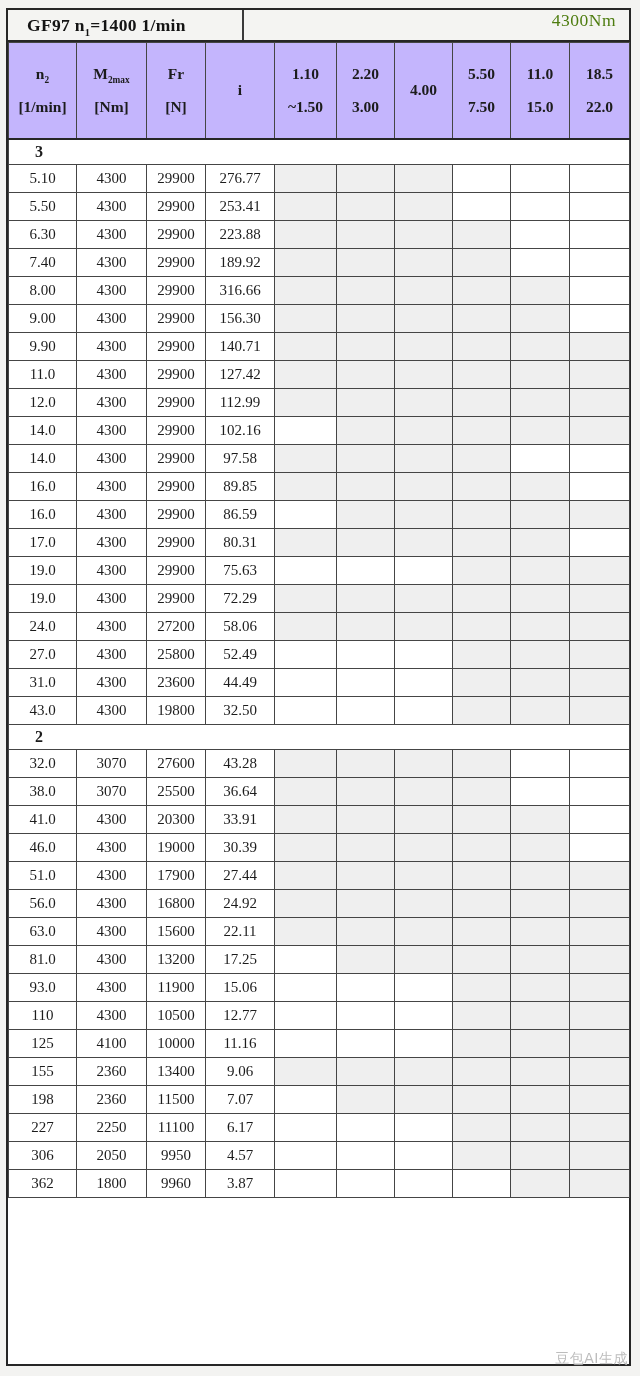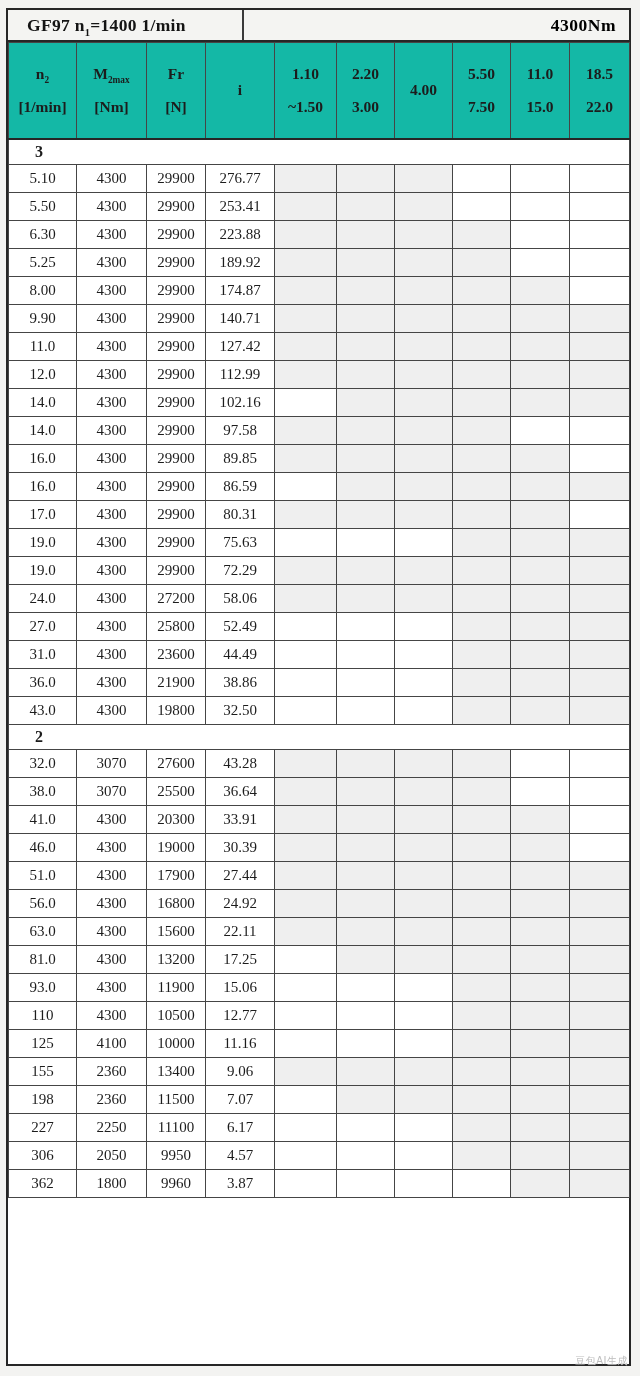--- a/index.html
+++ b/index.html
@@ -16,43 +16,43 @@
     width: 621px; height: 1354px;
     background: #ffffff;
     border: 2px solid #262626;
   }
   
   .title-row {
     display: flex;
     height: 30px;
     background: #f4f4f2;
     border-bottom: 2px solid #262626;
-    align-items: center;
+    align-items: flex-start;
   }
   .title-left {
     width: 236px;
     flex: 0 0 236px;
     border-right: 2px solid #3a3a3a;
     height: 100%;
     display: flex; align-items: center;
     padding-left: 19px;
     box-sizing: border-box;
     font-weight: bold;
     font-size: 17.5px;
     color: #141414;
     letter-spacing: 0.3px;
     white-space: nowrap;
   }
   .title-right {
     flex: 1;
     text-align: right;
     padding-right: 13px;
-    font-weight: bold;
+    font-weight: normal;
     font-size: 17.5px;
-    color: #000000;
+    color: #4d7c0f;
     letter-spacing: 0.5px;
   }
   sub { font-size: 0.60em; line-height: 0; }
   
   table.spec {
     border-collapse: collapse;
     table-layout: fixed;
     width: 621px;
     margin: 0;
   }
@@ -64,39 +64,39 @@
     font-size: 15px;
     padding: 0;
     overflow: hidden;
   }
   tr.hdr td {
     height: 95px;
     font-weight: bold;
     font-size: 15.5px;
     line-height: 2.1;
     border-bottom: 2px solid #262626;
-    background: #14b8a6;
+    background: #c4b5fd;
   }
   .hl:empty { display: none; }
   tr.section-row td {
     height: 24px;
     text-align: left;
     padding-left: 26px;
     font-weight: bold;
     font-size: 16px;
     background: #ffffff;
   }
   tr.data-row td { height: 27px; background: #ffffff; }
   tr.data-row td.shaded { background: #efefef; }
   
   .watermark {
     position: absolute;
     right: 12px; bottom: 8px;
     font-family: "DejaVu Sans", sans-serif;
-    font-size: 10px;
+    font-size: 14px;
     color: #bdbdbd;
     letter-spacing: 0.5px;
     z-index: 5;
     text-shadow: 0 0 1px #ffffff;
   }
 </style>
 </head>
 <body>
 
 <div class="sheet">
@@ -198,36 +198,48 @@
           <td>29900</td>
           <td>223.88</td>
           <td class="shaded"></td>
           <td class="shaded"></td>
           <td class="shaded"></td>
           <td class="shaded"></td>
           <td class=""></td>
           <td class=""></td>
         </tr>
         <tr class="data-row">
-          <td>5.25</td>
+          <td>7.40</td>
           <td>4300</td>
           <td>29900</td>
           <td>189.92</td>
           <td class="shaded"></td>
           <td class="shaded"></td>
           <td class="shaded"></td>
           <td class="shaded"></td>
           <td class=""></td>
           <td class=""></td>
         </tr>
         <tr class="data-row">
           <td>8.00</td>
           <td>4300</td>
           <td>29900</td>
-          <td>174.87</td>
+          <td>316.66</td>
+          <td class="shaded"></td>
+          <td class="shaded"></td>
+          <td class="shaded"></td>
+          <td class="shaded"></td>
+          <td class="shaded"></td>
+          <td class=""></td>
+        </tr>
+        <tr class="data-row">
+          <td>9.00</td>
+          <td>4300</td>
+          <td>29900</td>
+          <td>156.30</td>
           <td class="shaded"></td>
           <td class="shaded"></td>
           <td class="shaded"></td>
           <td class="shaded"></td>
           <td class="shaded"></td>
           <td class=""></td>
         </tr>
         <tr class="data-row">
           <td>9.90</td>
           <td>4300</td>
@@ -370,32 +382,20 @@
           <td class=""></td>
           <td class="shaded"></td>
           <td class="shaded"></td>
           <td class="shaded"></td>
         </tr>
         <tr class="data-row">
           <td>31.0</td>
           <td>4300</td>
           <td>23600</td>
           <td>44.49</td>
-          <td class=""></td>
-          <td class=""></td>
-          <td class=""></td>
-          <td class="shaded"></td>
-          <td class="shaded"></td>
-          <td class="shaded"></td>
-        </tr>
-        <tr class="data-row">
-          <td>36.0</td>
-          <td>4300</td>
-          <td>21900</td>
-          <td>38.86</td>
           <td class=""></td>
           <td class=""></td>
           <td class=""></td>
           <td class="shaded"></td>
           <td class="shaded"></td>
           <td class="shaded"></td>
         </tr>
         <tr class="data-row">
           <td>43.0</td>
           <td>4300</td>

